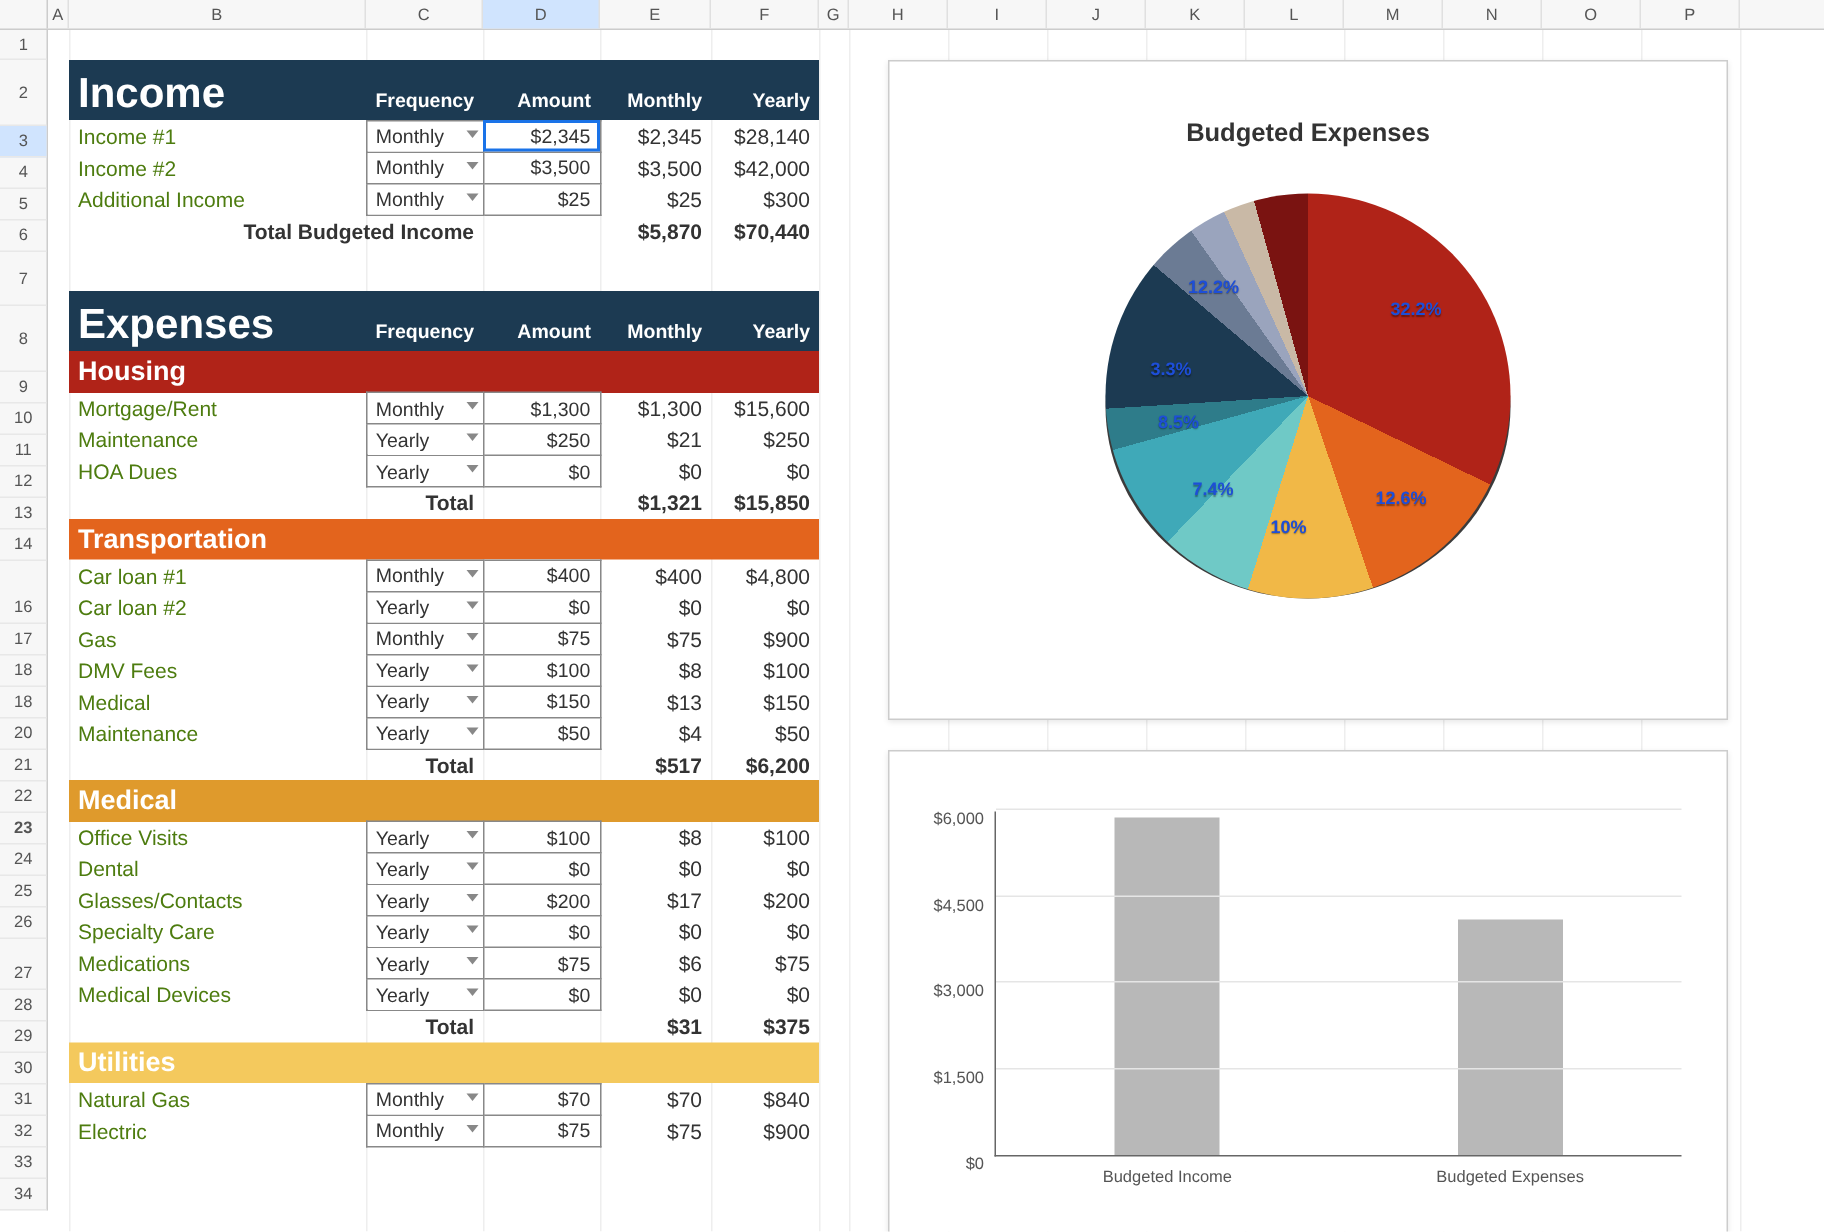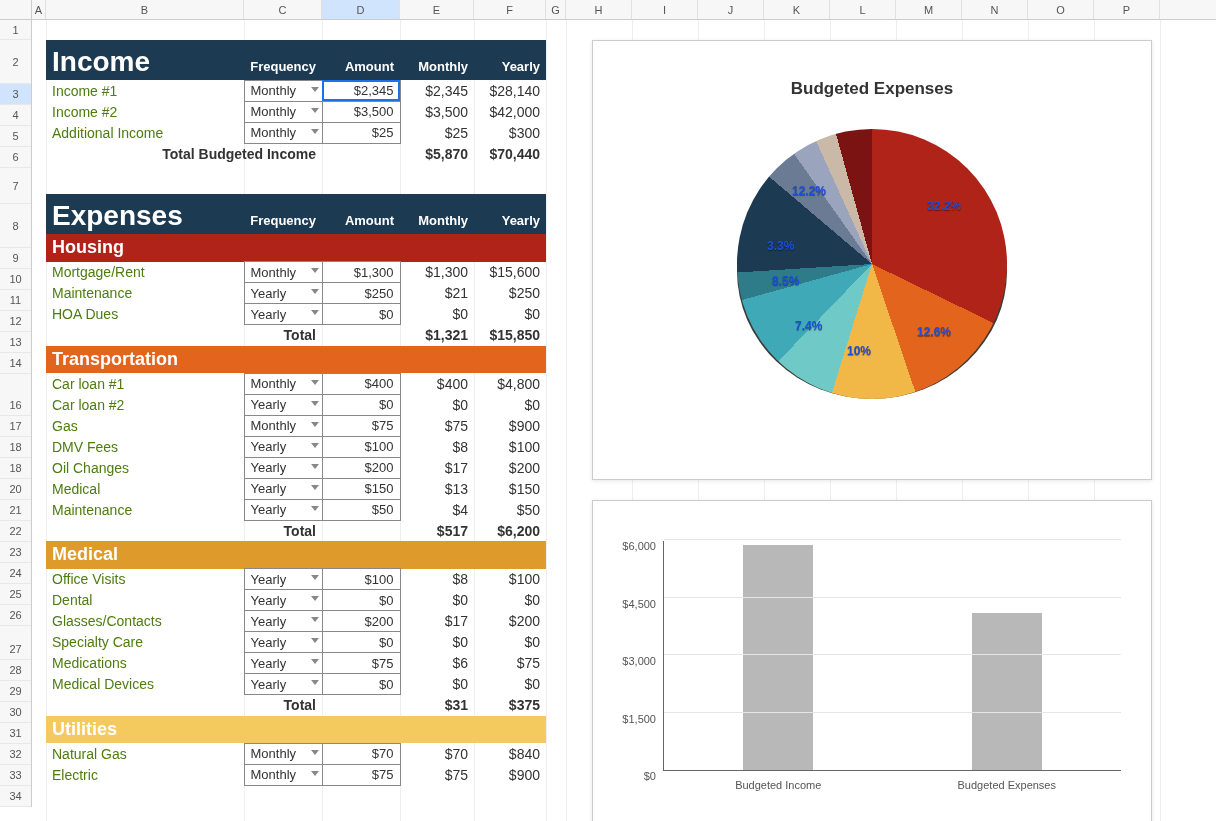--- a/index.html
+++ b/index.html
@@ -109,21 +109,21 @@
       <div class="rn" style="height: 21px; line-height: 21px;">13</div>
       <div class="rn" style="height: 21px; line-height: 21px;">14</div>
       <div class="rn" style="height: 21px; line-height: 21px; margin-left: 40px;">15</div>
       <div class="rn" style="height: 21px; line-height: 21px;">16</div>
       <div class="rn" style="height: 21px; line-height: 21px;">17</div>
       <div class="rn" style="height: 21px; line-height: 21px;">18</div>
       <div class="rn" style="height: 21px; line-height: 21px;">18</div>
       <div class="rn" style="height: 21px; line-height: 21px;">20</div>
       <div class="rn" style="height: 21px; line-height: 21px;">21</div>
       <div class="rn" style="height: 21px; line-height: 21px;">22</div>
-      <div class="rn" style="height: 21px; line-height: 21px;">23</div>
+      <div class="rn" style="height: 21px; line-height: 21px; font-weight: bold;">23</div>
       <div class="rn" style="height: 21px; line-height: 21px;">24</div>
       <div class="rn" style="height: 21px; line-height: 21px;">25</div>
       <div class="rn" style="height: 21px; line-height: 21px;">26</div>
       <div class="rn" style="height: 21px; line-height: 21px; margin-top: 13px;">27</div>
       <div class="rn" style="height: 21px; line-height: 21px;">28</div>
       <div class="rn" style="height: 21px; line-height: 21px;">29</div>
       <div class="rn" style="height: 21px; line-height: 21px;">30</div>
       <div class="rn" style="height: 21px; line-height: 21px;">31</div>
       <div class="rn" style="height: 21px; line-height: 21px;">32</div>
       <div class="rn" style="height: 21px; line-height: 21px;">33</div>
@@ -263,27 +263,20 @@
               <td class="amt">$75</td>
               <td class="mon">$75</td>
               <td class="yr">$900</td>
             </tr>
             <tr>
               <td class="lbl">DMV Fees</td>
               <td class="freq">Yearly<span class="caret"></span></td>
               <td class="amt">$100</td>
               <td class="mon">$8</td>
               <td class="yr">$100</td>
-            </tr>
-            <tr>
-              <td class="lbl">Oil Changes</td>
-              <td class="freq">Yearly<span class="caret"></span></td>
-              <td class="amt">$200</td>
-              <td class="mon">$17</td>
-              <td class="yr">$200</td>
             </tr>
             <tr>
               <td class="lbl">Medical</td>
               <td class="freq">Yearly<span class="caret"></span></td>
               <td class="amt">$150</td>
               <td class="mon">$13</td>
               <td class="yr">$150</td>
             </tr>
             <tr>
               <td class="lbl">Maintenance</td>

